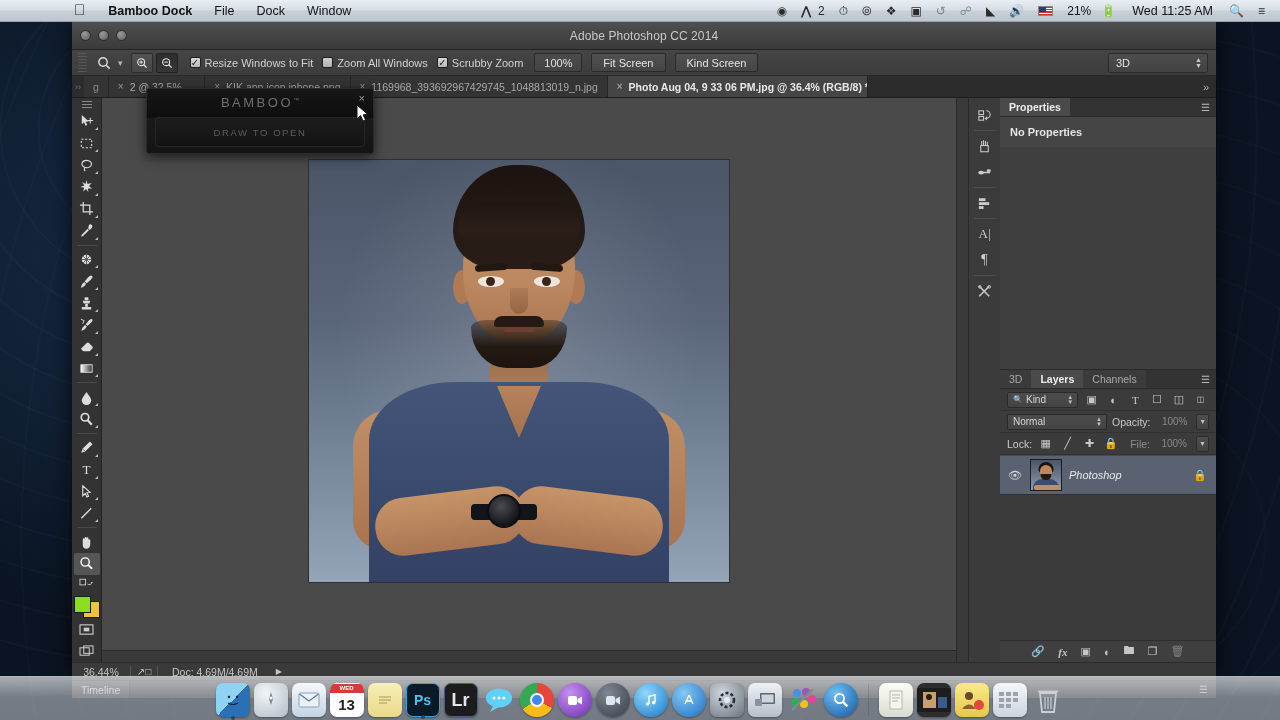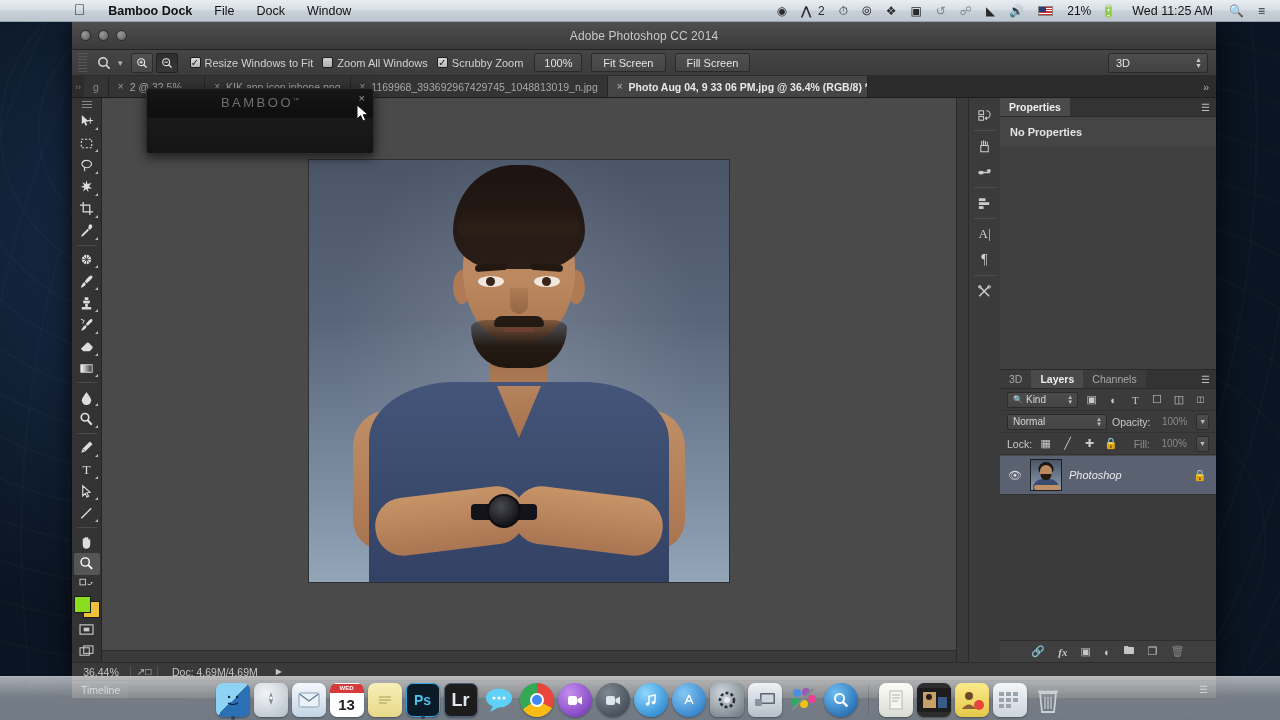--- a/index.html
+++ b/index.html
@@ -419,21 +419,21 @@
         <span class="cbox off">✓</span>
         <span>Zoom All Windows</span>
       </label>
       <label class="opt-check">
         <span class="cbox">✓</span>
         <span>Scrubby Zoom</span>
       </label>
 
       <span class="opt-field">100%</span>
       <span class="opt-pbtn">Fit Screen</span>
-      <span class="opt-pbtn">Fill Screen</span>
+      <span class="opt-pbtn">Kind Screen</span>
 
       <span class="opt-right">
         <span class="opt-select">
           <span>3D</span>
           <span class="arrows">▲<br>▼</span>
         </span>
       </span>
     </div>
 
     <div class="ps-tabbar">
@@ -743,21 +743,21 @@
             <span class="val-box">100%</span>
             <span class="stepper">▼</span>
           </div>
 
           <div class="lay-row">
             <span class="lbl">Lock:</span>
             <span class="lay-ico">▦</span>
             <span class="lay-ico">╱</span>
             <span class="lay-ico">✚</span>
             <span class="lay-ico">🔒</span>
-            <span class="lbl" style="margin-left:auto;color:#8d8d8d;">Fill:</span>
+            <span class="lbl" style="margin-left:auto;color:#8d8d8d;">File:</span>
             <span class="val-box">100%</span>
             <span class="stepper">▼</span>
           </div>
 
           <div class="layer-item">
             <span class="eye">👁</span>
             <span class="thumb">
               <i class="th-body"></i>
                 <i class="th-arm"></i>
                 <i class="th-hair"></i>
@@ -797,20 +797,21 @@
       <span class="tl-rest"></span>
       <span class="tl-menu">☰</span>
     </div>
   </div>
 
   <div class="bamboo">
     <div class="bamboo-head">
       <span class="bamboo-title"><span>BAMBOO</span><sup>™</sup></span>
       <span class="bamboo-x">×</span>
     </div>
+    <div class="bamboo-btn">DRAW TO OPEN</div>
   </div>
 
   <div class="cursor">
     <svg width="14" height="20" viewBox="0 0 14 20">
         <path d="M1 1 L1 15 L4.6 11.6 L7 17 L9.6 16 L7.2 10.8 L12 10.6 Z" fill="#fff" stroke="#111" stroke-width="1"></path>
       </svg>
   </div>
 
   <div class="dock">
     <div class="dock-sheen"></div>

